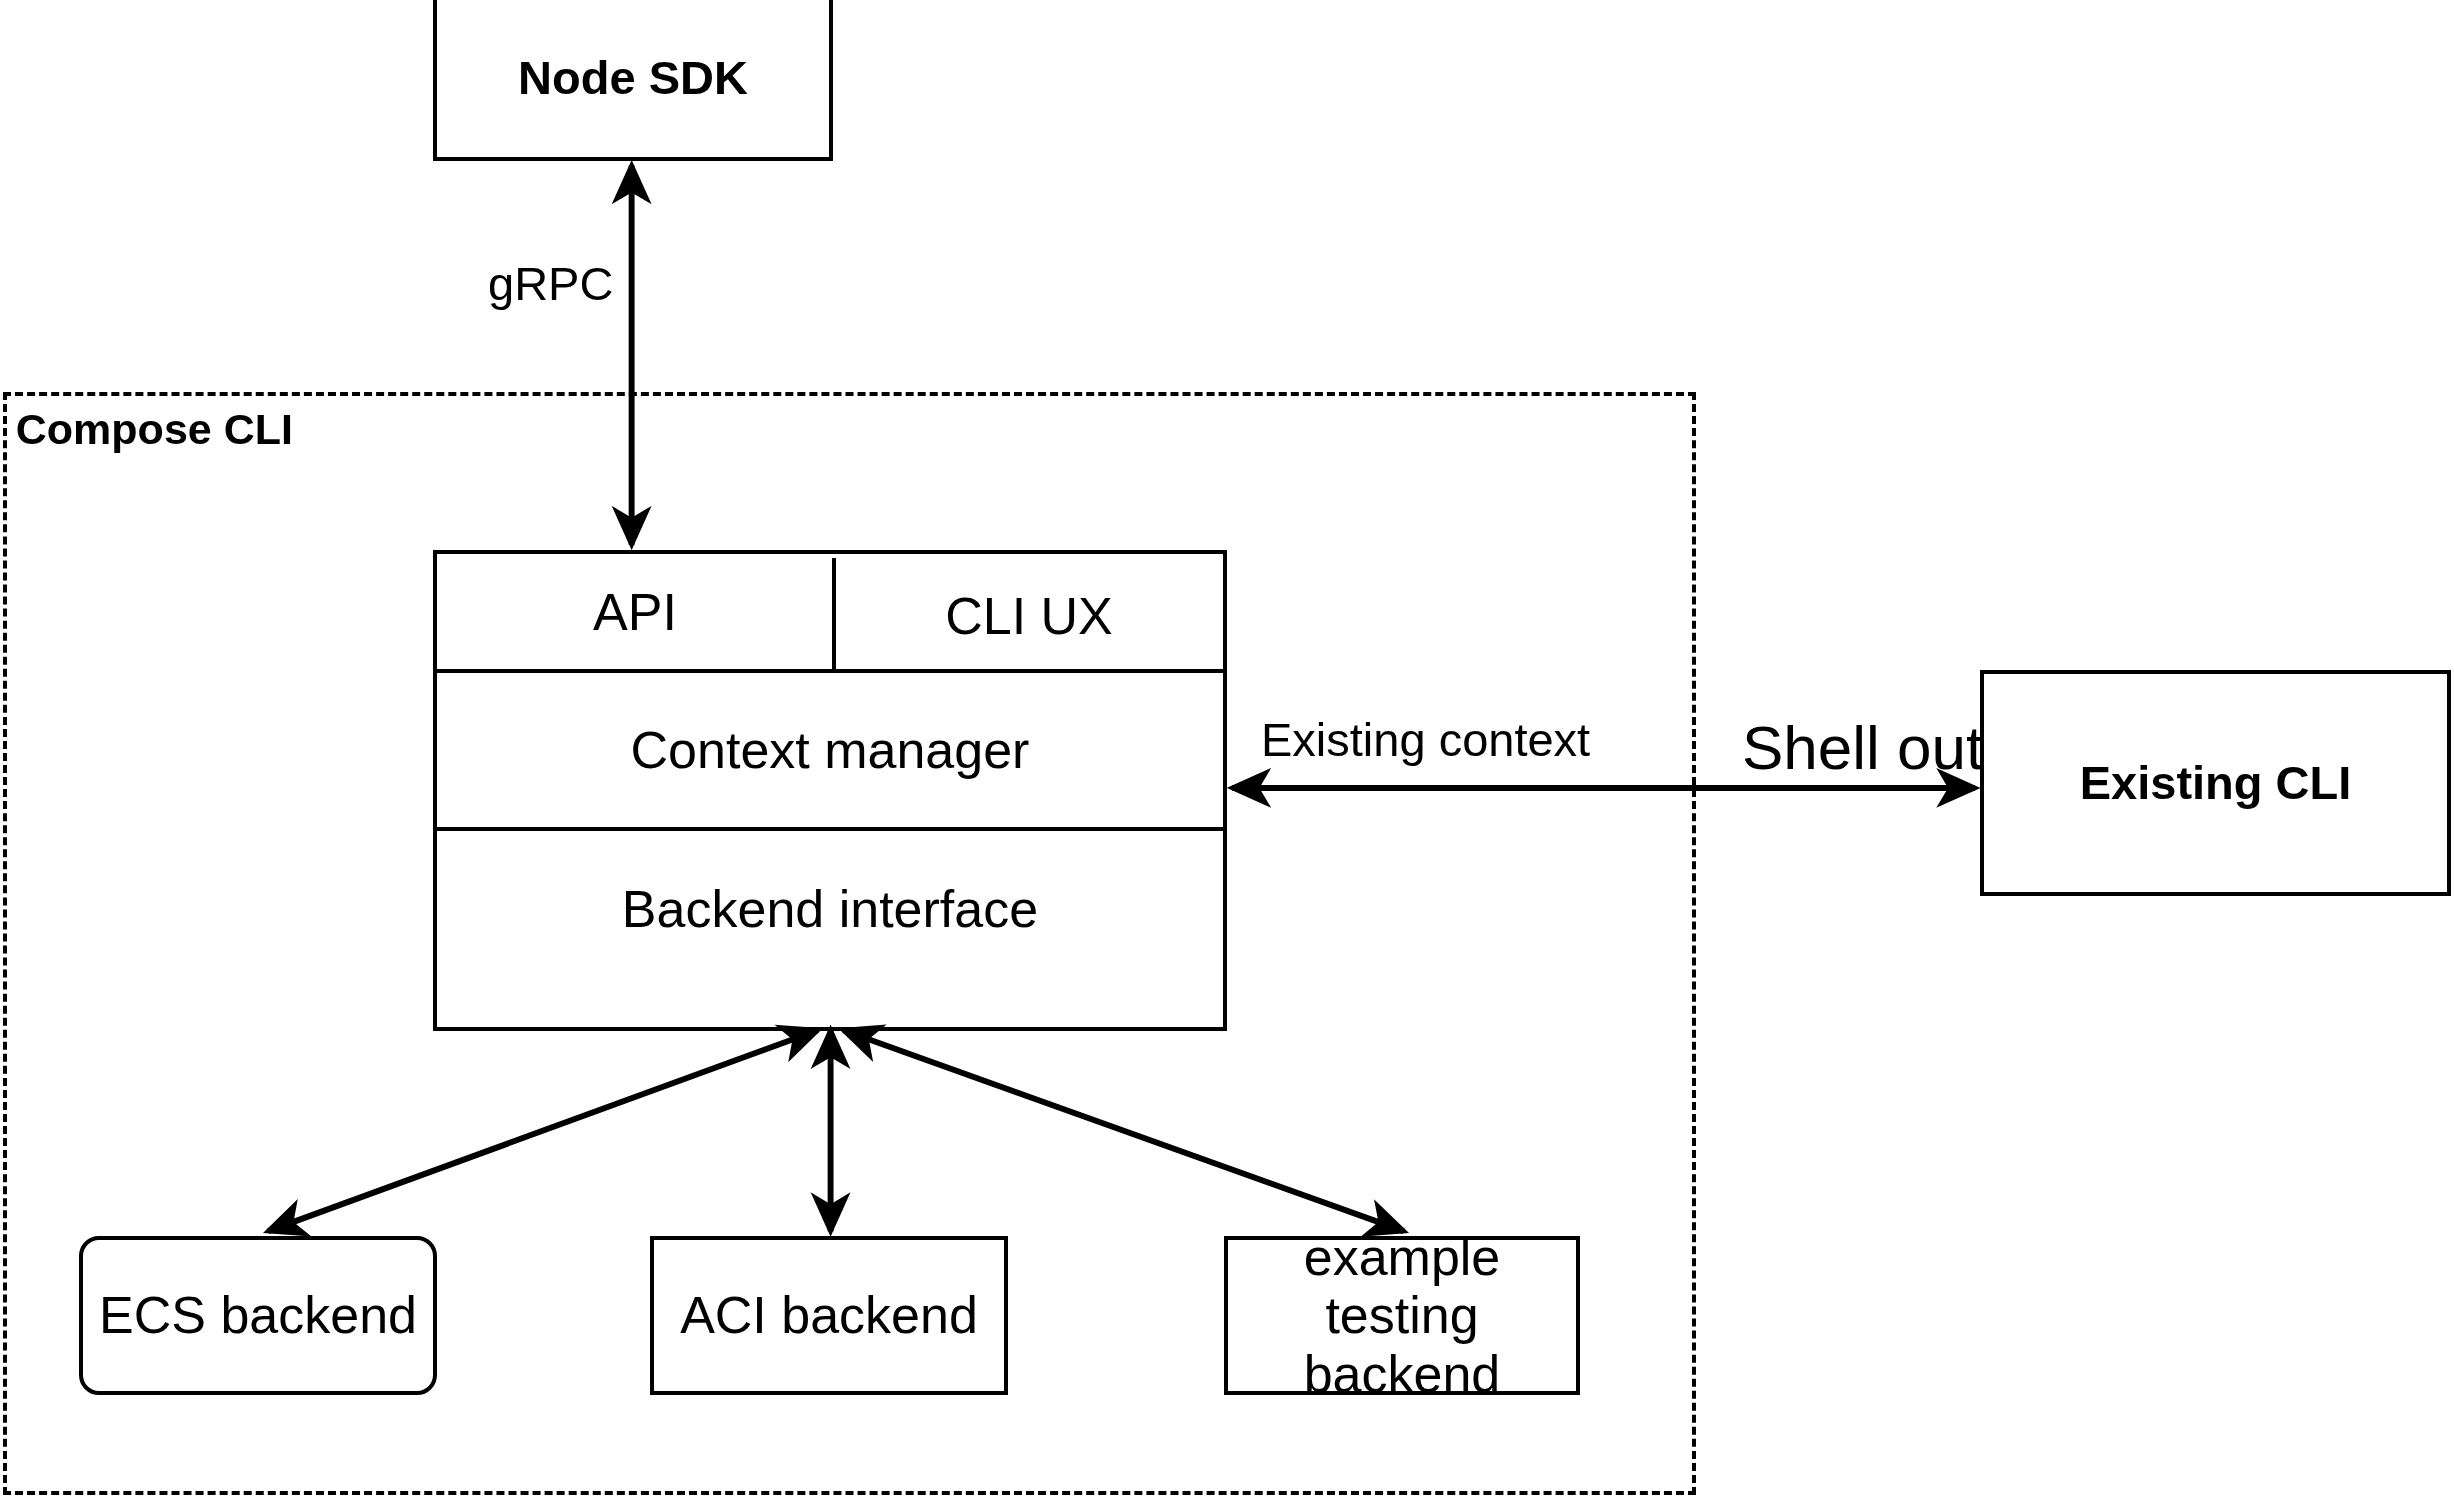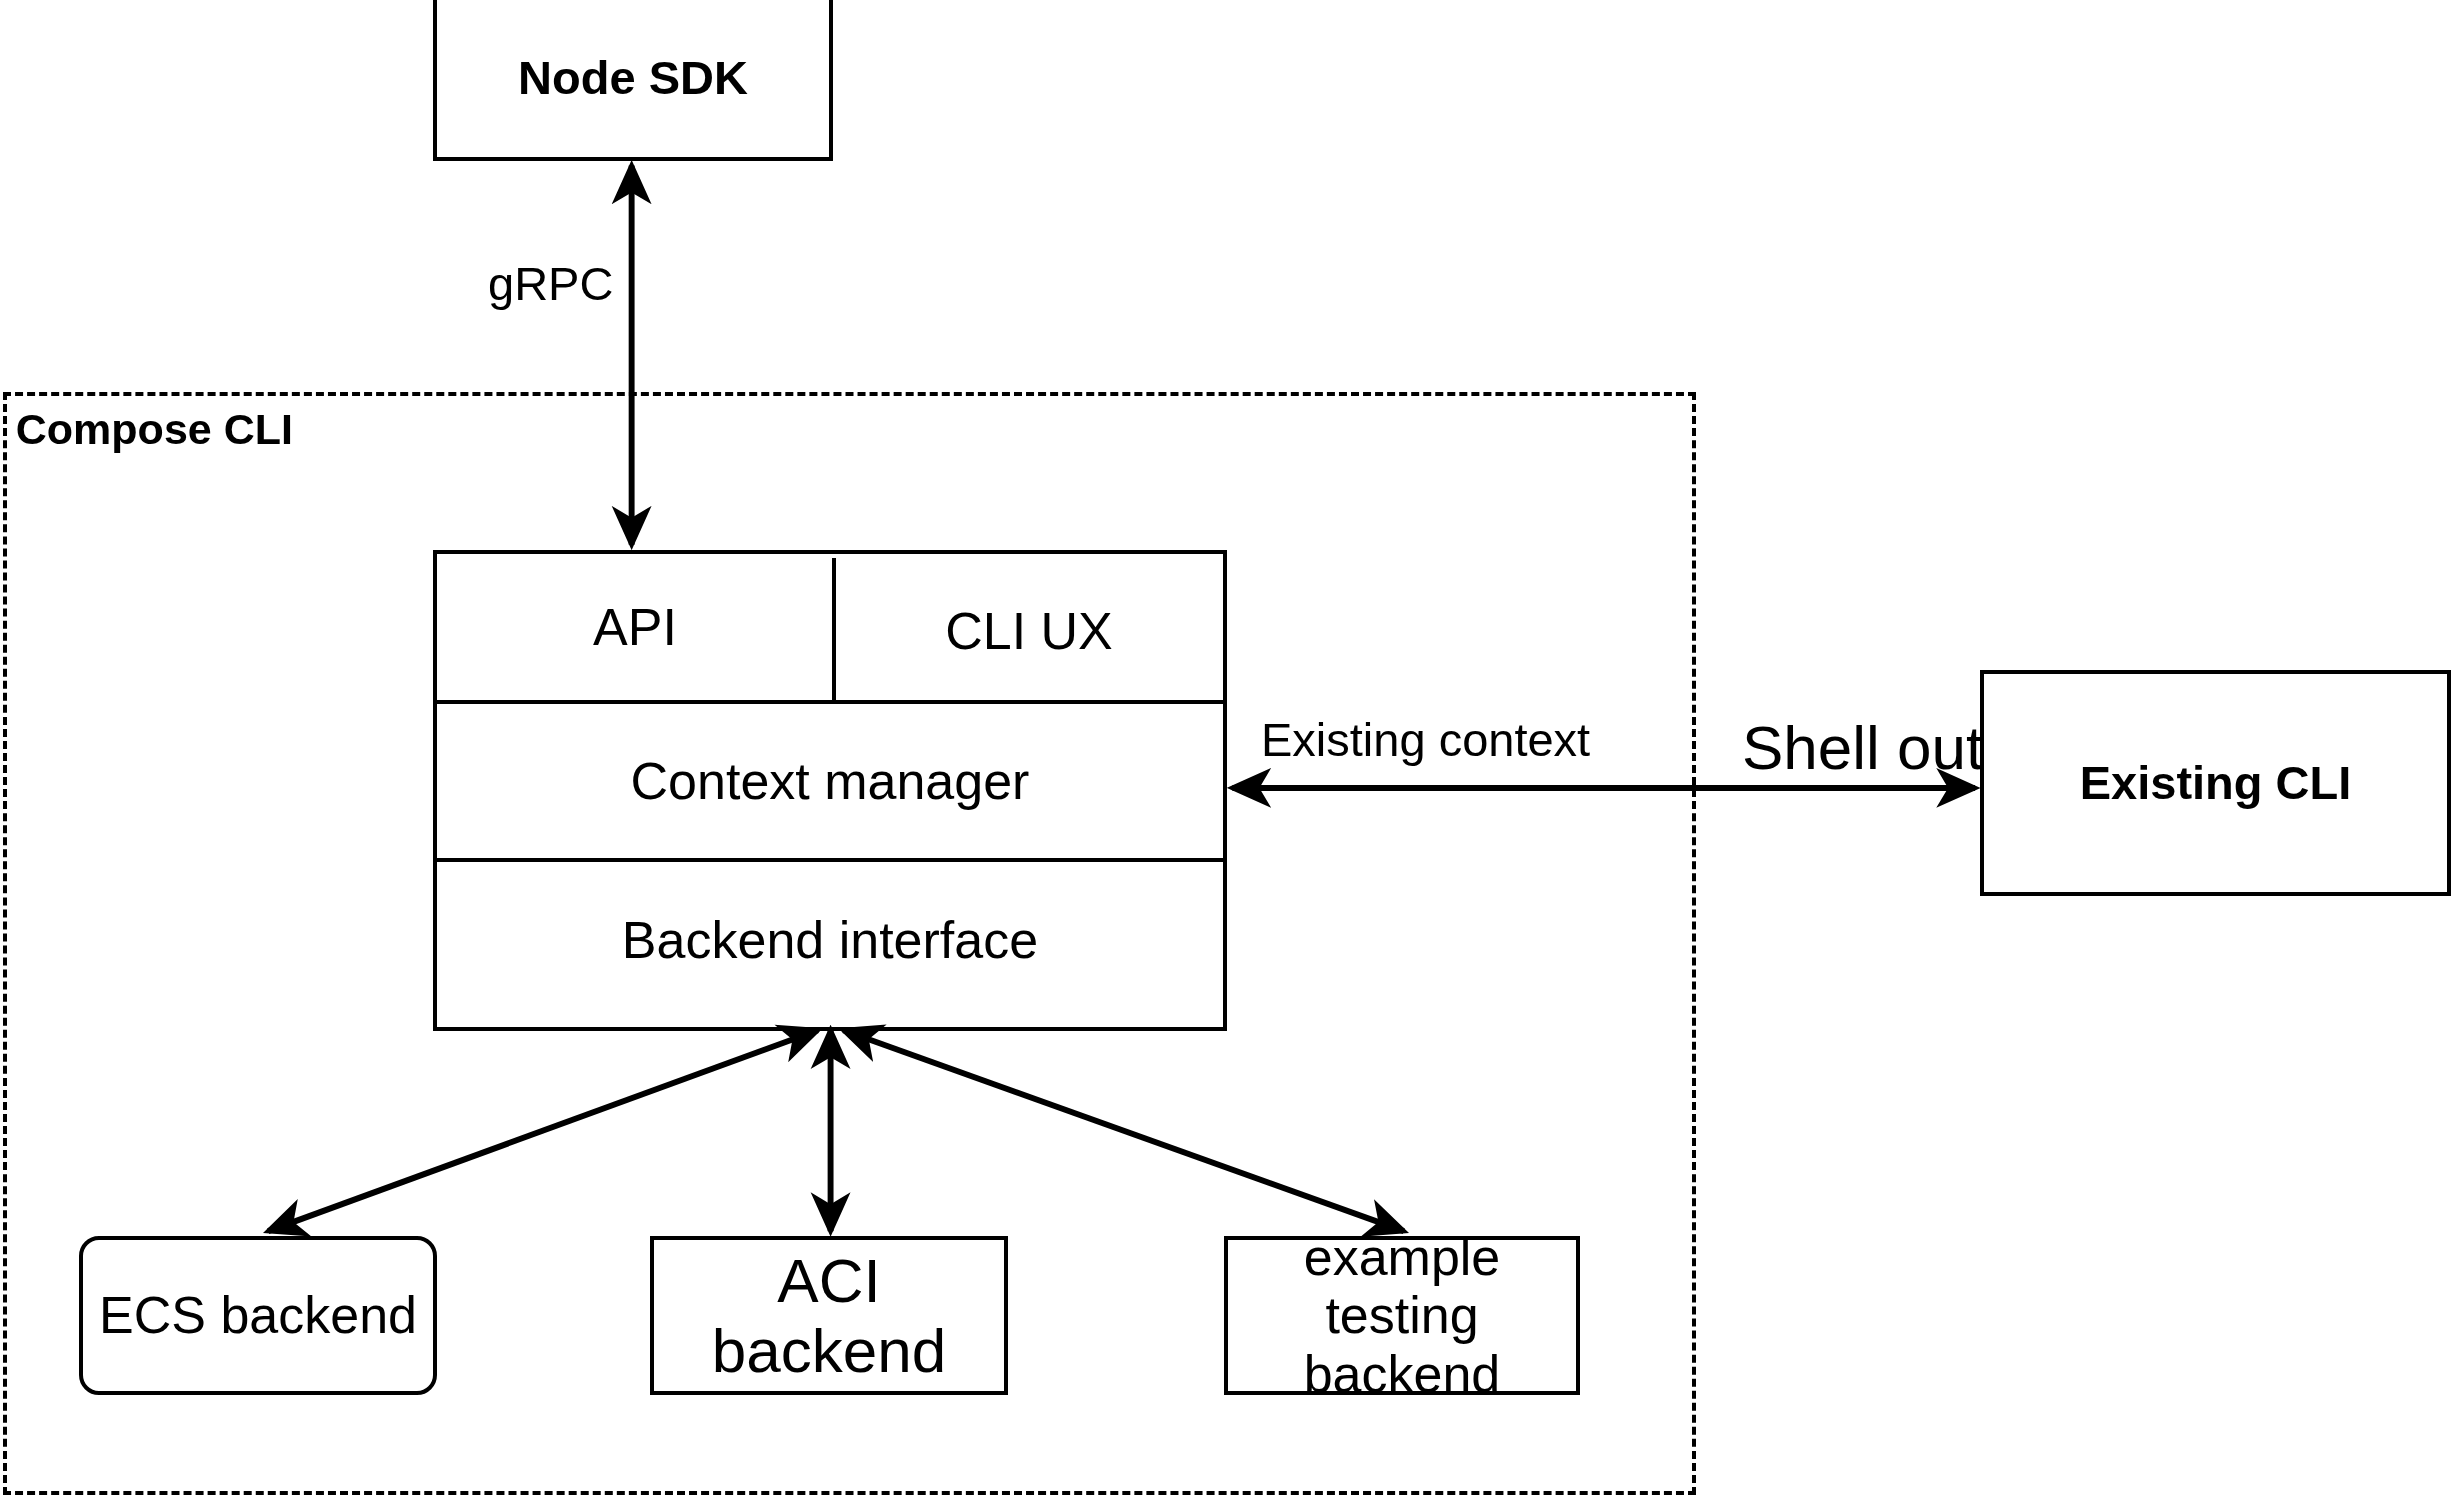--- a/index.html
+++ b/index.html
@@ -105,21 +105,21 @@
   <div class="box bold" style="left:433px; top:-3.9px; width:400px; height:165px; font-size:47px;">
     <span class="box-label">Node SDK</span>
   </div>
 
   <div class="box bold" style="left:1980px; top:670px; width:471px; height:226px; font-size:47px;">
     <span class="box-label">Existing CLI</span>
   </div>
 
   <div class="stack" style="left:433px; top:550px; width:794px; height:481px;">
 
-    <div class="stack-row stack-split" style="height:146px;">
+    <div class="stack-row stack-split" style="height:115px;">
       <div class="stack-cell" style="width:394px; height:100%; font-size:52px;">
         <span class="box-label">API</span>
       </div>
       <div class="stack-cell" style="width:390px; height:100%; font-size:52px;margin-top:8px;">
         <span class="box-label">CLI UX</span>
       </div>
     </div>
 
     <div class="stack-row" style="height:158px; font-size:52px;">
       <span class="box-label">Context manager</span>
@@ -127,21 +127,21 @@
 
     <div class="stack-row" style="height:159px; font-size:52px;">
       <span class="box-label">Backend interface</span>
     </div>
   </div>
 
   <div class="box" style="left:79px; top:1236px; width:358px; height:159px; font-size:52px;border-radius:20px;">
     <span class="box-label">ECS backend</span>
   </div>
 
-  <div class="box" style="left:650px; top:1236px; width:358px; height:159px; font-size:62px;">
+  <div class="box" style="left:650px; top:1236px; width:358px; height:159px; font-size:52px;">
     <span class="box-label">ACI backend</span>
   </div>
 
   <div class="box" style="left:1224px; top:1236px; width:356px; height:159px; font-size:52px; flex-direction:column;">
     <span class="box-label">example testing</span>
     <span class="box-label">backend</span>
   </div>
 
   <svg class="layer" viewBox="0 0 2492 1524">
     <defs>

